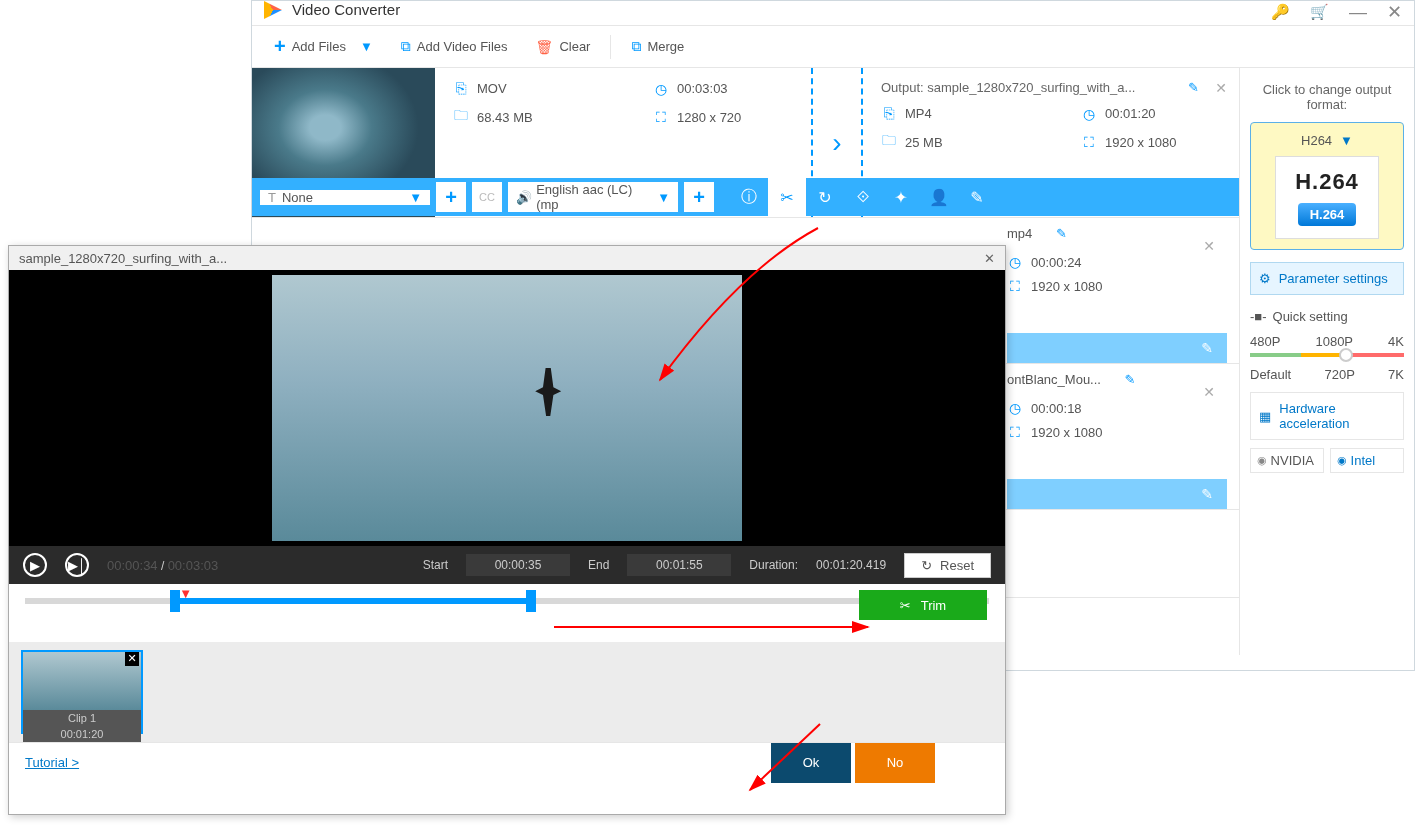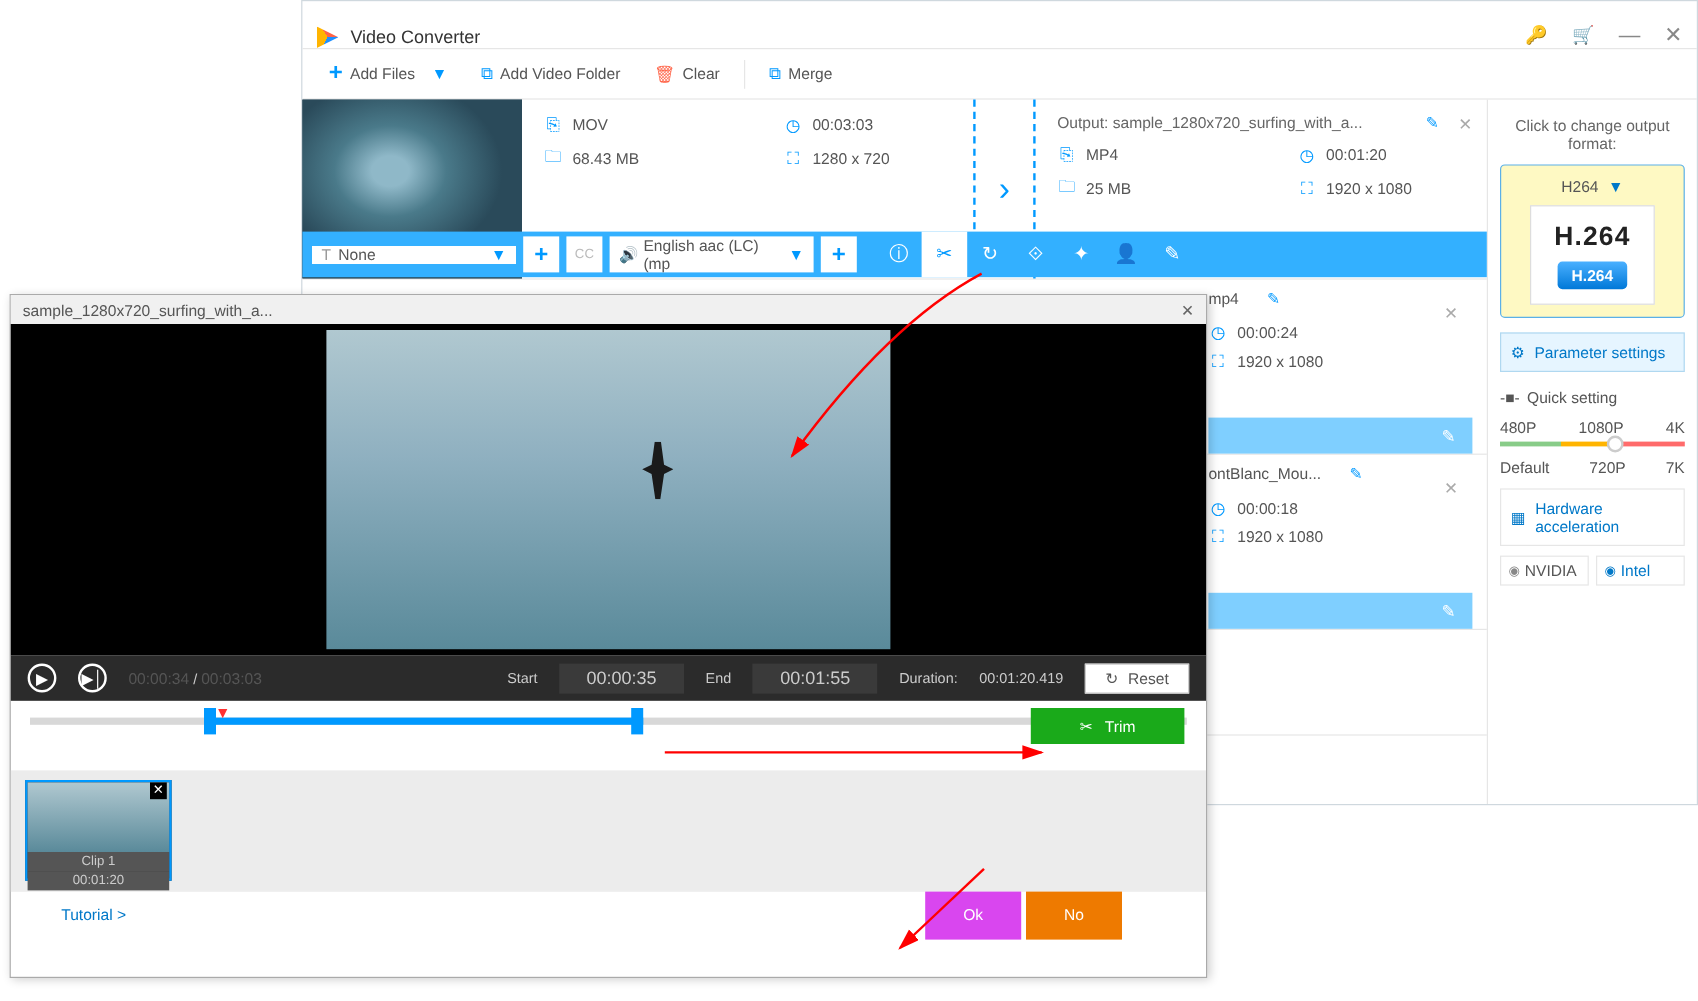--- a/index.html
+++ b/index.html
@@ -1,18 +1,18 @@
 <!DOCTYPE html>
 <html><head>
 <meta charset="utf-8">
 <style>
 *{box-sizing:border-box;margin:0;padding:0;font-family:"Segoe UI",Arial,sans-serif;font-size:13px;color:#555}
 body{background:#fff;width:1415px;height:834px;position:relative;overflow:hidden}
 .main-window{position:absolute;left:251px;top:0;width:1164px;height:671px;background:#fff;border:1px solid #cfd8de}
-.titlebar{height:40px;display:flex;align-items:flex-end;padding:0 12px;border-bottom:1px solid #e6e6e6}
+.titlebar{height:25px;display:flex;align-items:flex-start;padding:0 12px;border-bottom:1px solid #e6e6e6}
 .logo{width:18px;height:18px;margin-right:10px;background:conic-gradient(#1e90ff 0 33%,#ffb400 33% 66%,#ff6347 66% 100%);clip-path:polygon(50% 0,100% 100%,0 100%);transform:rotate(90deg)}
 .titlebar-title{font-size:15px;color:#333}
 .titlebar-right{margin-left:auto;display:flex;gap:20px;align-items:center}
 .tb-icon{cursor:pointer;font-size:15px}
 .key-icon{color:#ff6b6b}
 .cart-icon{color:#ff6b6b}
 .min-icon,.close-icon{color:#888;font-size:18px}
 .topbar{height:42px;display:flex;align-items:center;border-bottom:1px solid #e6e6e6;padding:0 8px}
 .topbar-btn{display:flex;align-items:center;gap:6px;padding:0 14px;height:100%;cursor:pointer;color:#333}
 .plus{color:#0099ff;font-size:20px;font-weight:bold}
@@ -75,38 +75,38 @@
 .dialog{position:absolute;left:8px;top:245px;width:998px;height:570px;background:#fff;border:1px solid #aaa;box-shadow:2px 2px 8px rgba(0,0,0,.2);z-index:10}
 .dlg-title{height:24px;background:#f0f0f0;display:flex;align-items:center;padding:0 10px;font-size:12px;color:#333}
 .dlg-close{margin-left:auto;cursor:pointer;color:#666}
 .preview{height:276px;background:#000;display:flex;align-items:center;justify-content:center}
 .preview-img{width:470px;height:266px;background:linear-gradient(180deg,#b0c8d0 0%,#8fb0c0 40%,#5a8a9a 100%);position:relative}
 .surfer{position:absolute;left:56%;top:35%;width:26px;height:48px;background:#1a1a1a;clip-path:polygon(40% 0,60% 0,70% 40%,100% 48%,70% 56%,58% 100%,42% 100%,30% 56%,0 48%,30% 40%)}
 .controls{height:38px;background:#2b2b2b;display:flex;align-items:center;padding:0 14px;gap:18px}
 .play-btn{width:24px;height:24px;border:2px solid #fff;border-radius:50%;display:flex;align-items:center;justify-content:center;color:#fff;cursor:pointer}
 .time-text{color:#ccc;font-size:12px}
 .ctl-label{color:#ccc;font-size:12px}
-.ctl-input{background:#3a3a3a;border:none;color:#ccc;padding:4px 10px;width:104px;text-align:center;font-size:15px}
+.ctl-input{background:#3a3a3a;border:none;color:#ccc;padding:4px 10px;width:104px;text-align:center;font-size:12px}
 .reset-btn{margin-left:auto;background:#fff;border:1px solid #ccc;padding:4px 16px;display:flex;align-items:center;gap:8px;cursor:pointer;color:#333}
 .timeline-area{height:58px;padding:14px 16px 0;position:relative}
 .timeline{height:6px;background:#d8d8d8;position:relative}
 .tl-selected{position:absolute;left:15%;width:38%;height:6px;background:#0099ff;top:0}
 .tl-handle{position:absolute;top:-8px;width:10px;height:22px;background:#0099ff;cursor:ew-resize}
 .tl-marker{position:absolute;left:16%;top:-12px;color:#ff3030}
 .trim-btn{position:absolute;right:18px;top:6px;width:128px;height:30px;background:#1aaa1a;color:#fff;display:flex;align-items:center;justify-content:center;gap:10px;cursor:pointer}
 .red-box{position:absolute;border:2px solid #ff0000;pointer-events:none}
 .clip-area{height:100px;background:#ececec;padding:8px 12px;display:flex;gap:10px}
 .clip{width:122px;border:2px solid #0099ff;background:#333}
 .clip-img{height:58px;background:linear-gradient(180deg,#b0c8d0,#5a8a9a);position:relative}
 .clip-x{position:absolute;right:2px;top:0;color:#fff;background:#000;width:14px;height:14px;font-size:11px;text-align:center}
 .clip-label{background:#555;color:#ccc;text-align:center;font-size:11px;padding:2px 0}
 .dlg-footer{height:40px;display:flex;align-items:center;border-top:1px solid #e6e6e6}
-.tutorial{margin-left:42px;color:#0078c8;cursor:pointer}
+.tutorial{margin-left:16px;text-decoration:underline;color:#0078c8;cursor:pointer}
 .ok-btn,.no-btn{width:80px;height:40px;display:flex;align-items:center;justify-content:center;color:#fff;cursor:pointer}
-.ok-btn{background:#d946ef;margin-left:auto}
+.ok-btn{background:#0c4a6e;margin-left:auto}
 .no-btn{background:#ee7a00;margin-left:4px;margin-right:70px}
 
 
 .arrow-svg{position:absolute;pointer-events:none;z-index:20}
 </style>
 </head>
 <body>
 
 <div class="main-window">
   <div class="titlebar">
@@ -121,21 +121,21 @@
   </div>
 
   <div class="topbar">
     <div class="topbar-btn">
       <span class="plus">+</span>
       <span>Add Files</span>
       <span class="dropdown-arrow">▼</span>
     </div>
     <div class="topbar-btn">
       <span class="folder-icon">⧉</span>
-      <span>Add Video Folder</span>
+      <span>Add Video Files</span>
     </div>
     <div class="topbar-btn">
       <span class="trash-icon">🗑</span>
       <span>Clear</span>
     </div>
     <div class="topbar-sep"></div>
     <div class="topbar-btn">
       <span class="merge-icon">⧉</span>
       <span>Merge</span>
     </div>

